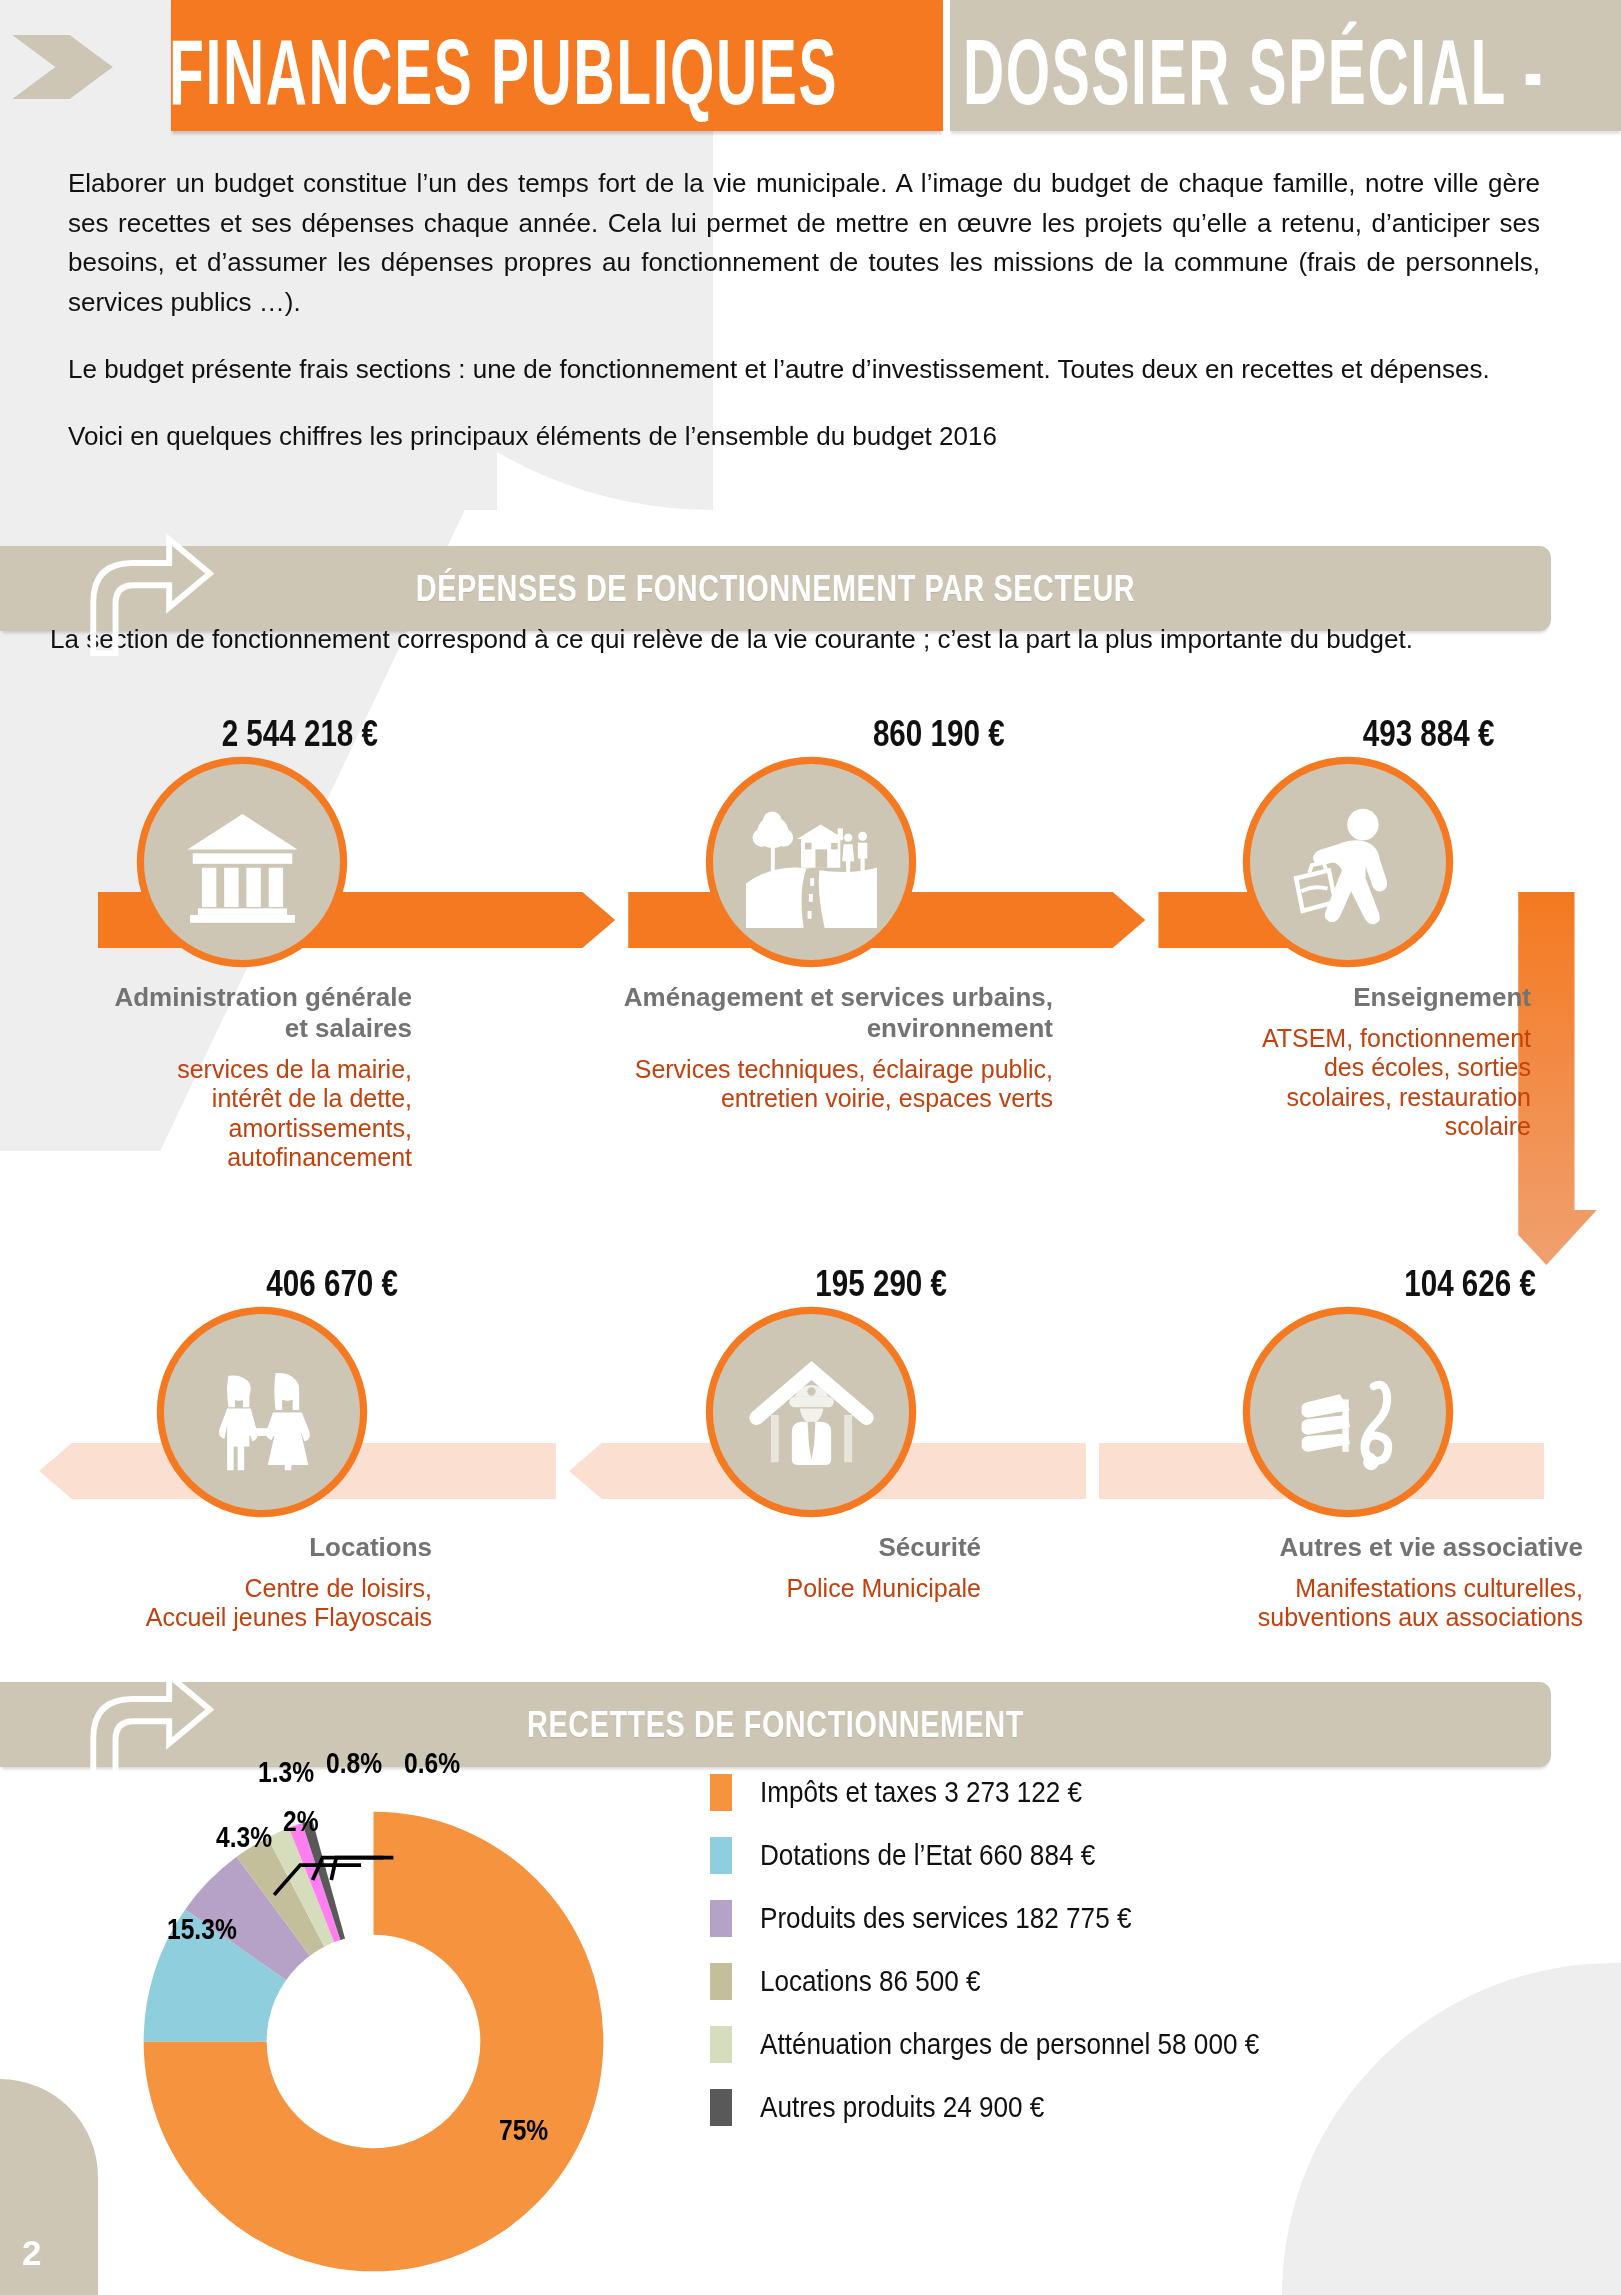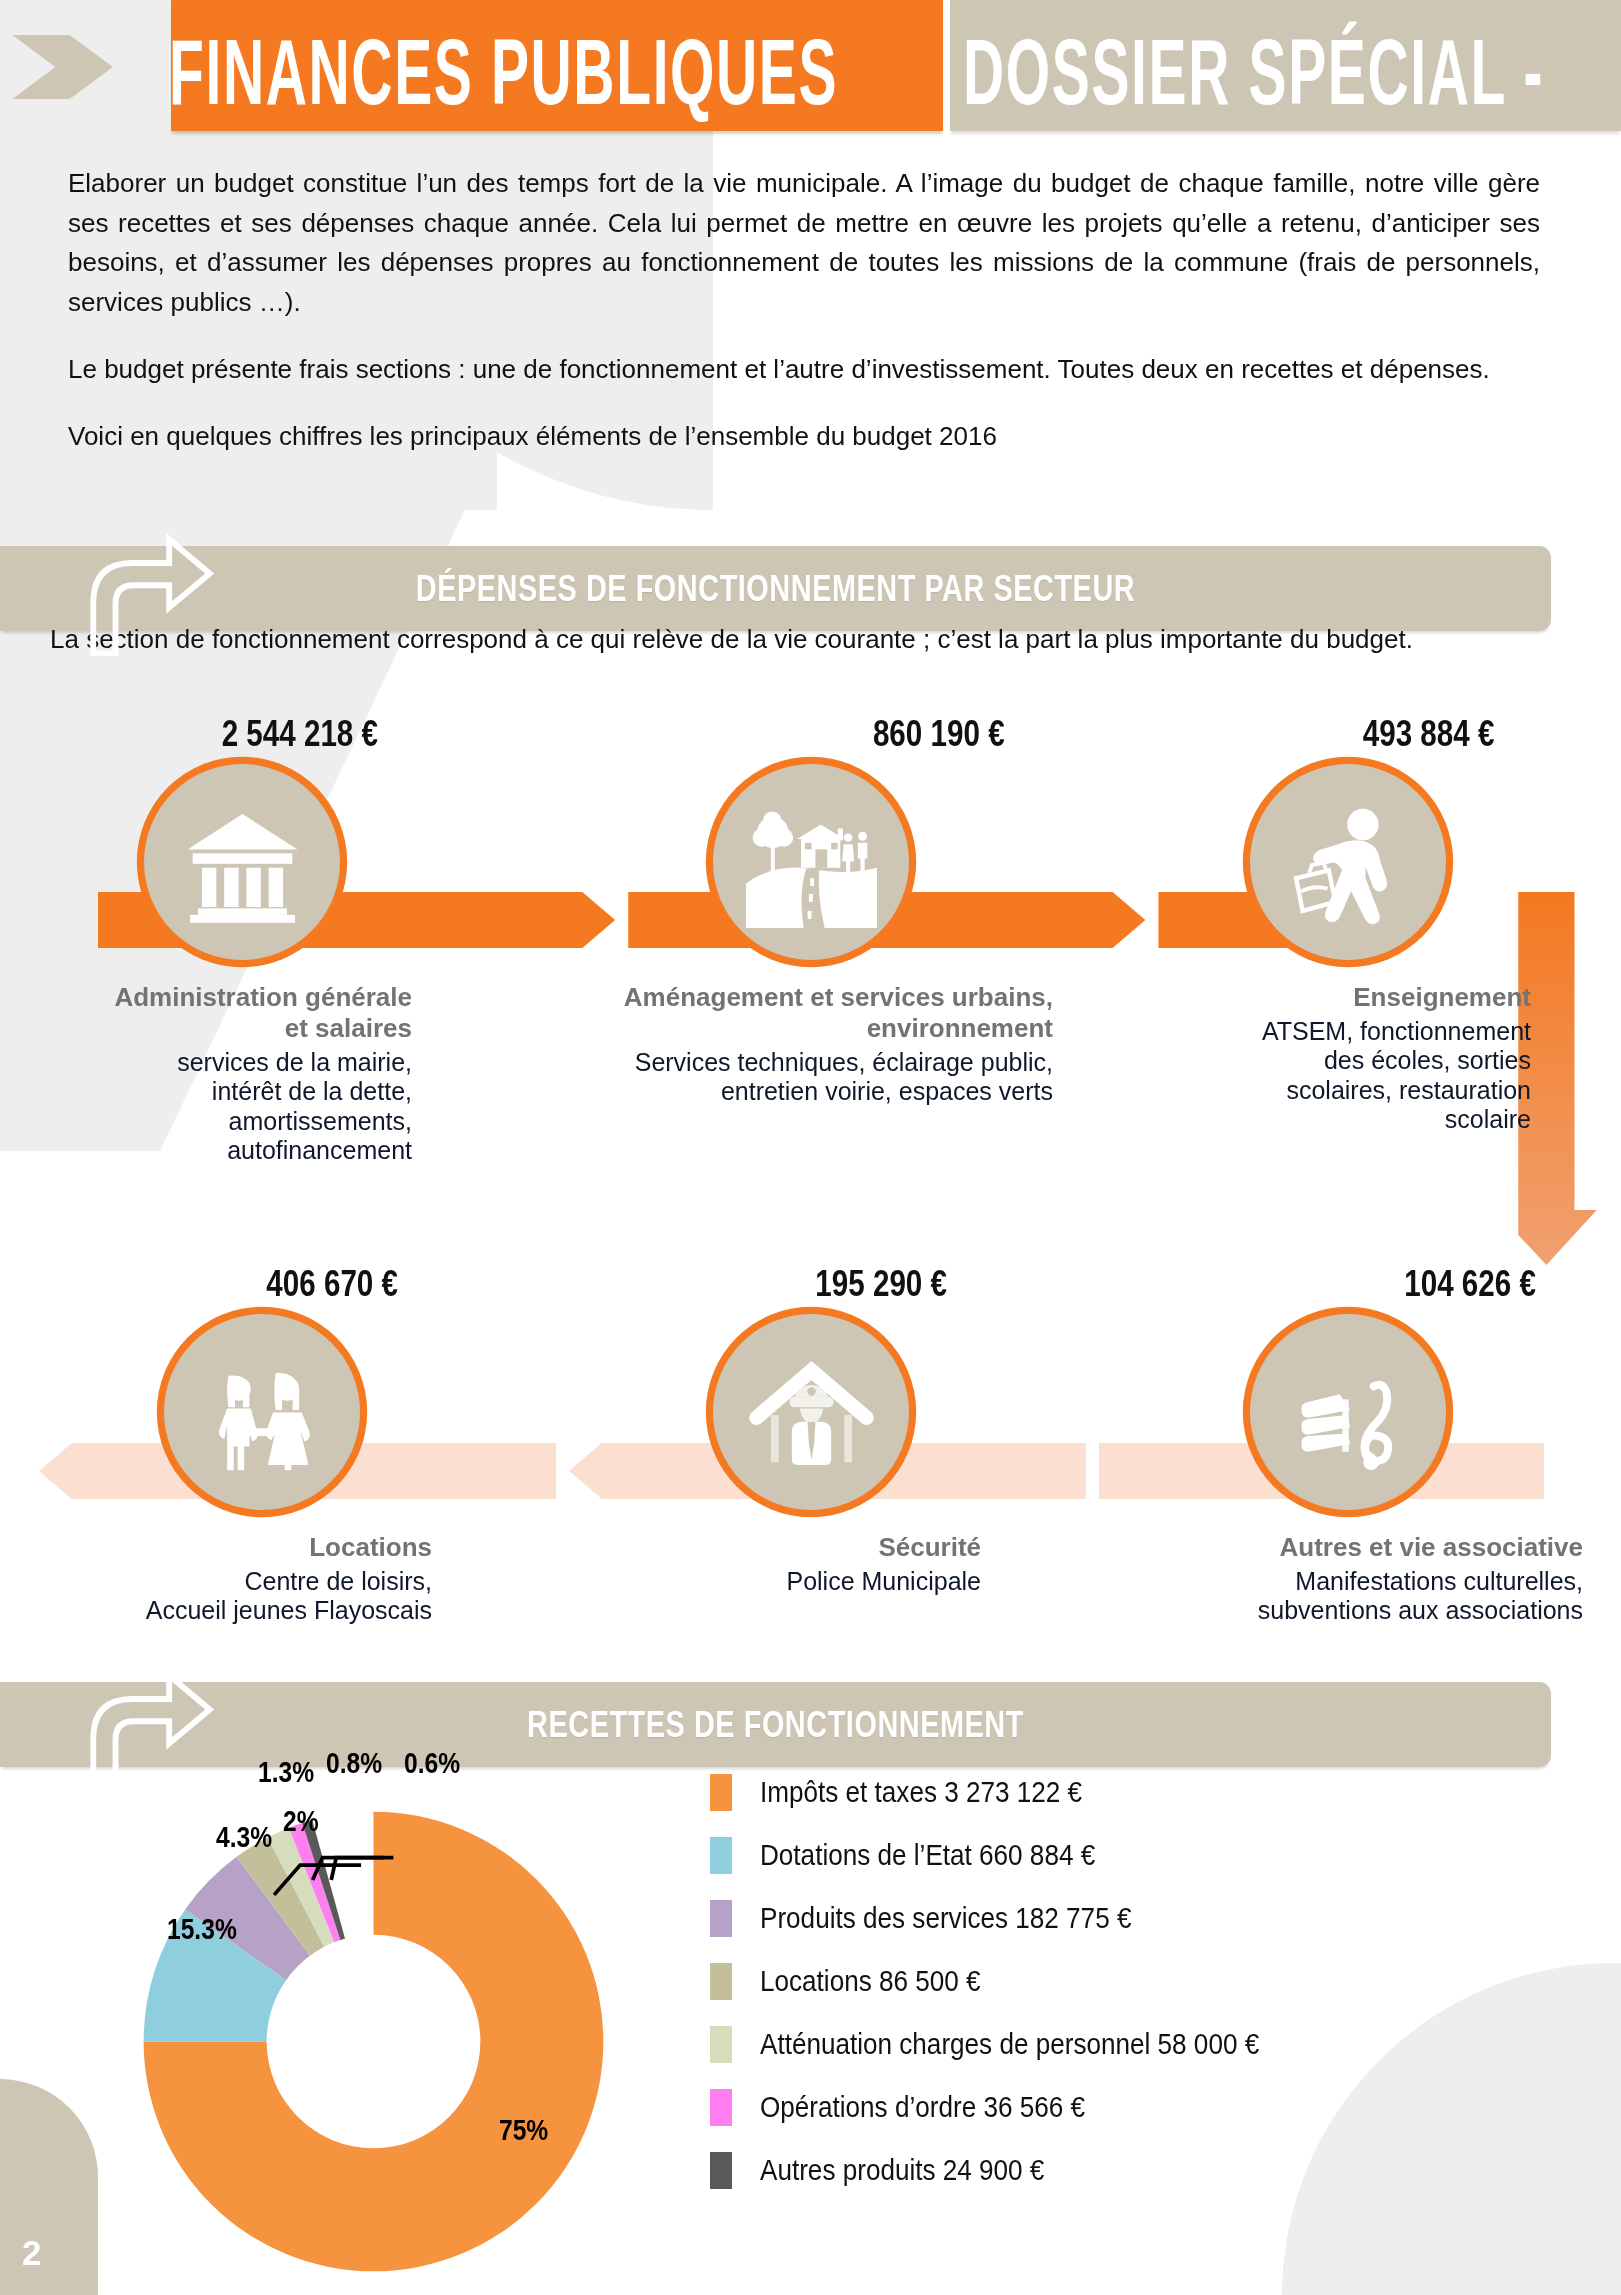--- a/index.html
+++ b/index.html
@@ -108,21 +108,21 @@
     border-radius:50%;background:#cdc6b4;
     box-shadow:0 0 0 7.2px #f47920;
     display:flex;align-items:center;justify-content:center;
     z-index:2;
   }
   .disc svg{width:131px;height:131px;display:block;}
   .sector .title{
     margin-top:22px;font-size:26px;font-weight:bold;color:#737373;line-height:1.18;
   }
   .sector .desc{
-    margin-top:4px;font-size:25px;color:#0f172a;line-height:1.18;
+    margin-top:11px;font-size:25px;color:#c2410c;line-height:1.18;
   }
   .vconn{position:absolute;}
 
   
   .chart-wrap{position:absolute;left:0;}
   .donut{position:absolute;}
   .pct{
     position:absolute;font-weight:bold;color:#000;white-space:nowrap;
     font-size:30px;transform:scaleX(.82);transform-origin:left center;
   }
@@ -395,24 +395,20 @@
     </div>
     <div class="legend-row">
       <span class="swatch" style="background:#c4bf9b"></span>
       <span class="legend-label">Locations 86 500 €</span>
     </div>
     <div class="legend-row">
       <span class="swatch" style="background:#d6ddbc"></span>
       <span class="legend-label">Atténuation charges de personnel 58 000 €</span>
     </div>
     <div class="legend-row">
-      <span class="swatch" style="background:#ff7ef0"></span>
-      <span class="legend-label">Opérations d’ordre 36 566 €</span>
-    </div>
-    <div class="legend-row">
       <span class="swatch" style="background:#595959"></span>
       <span class="legend-label">Autres produits 24 900 €</span>
     </div>
   </div>
 </div>
 
 <div class="page-num-shape"></div>
 <div class="page-num">2</div>
 
 

